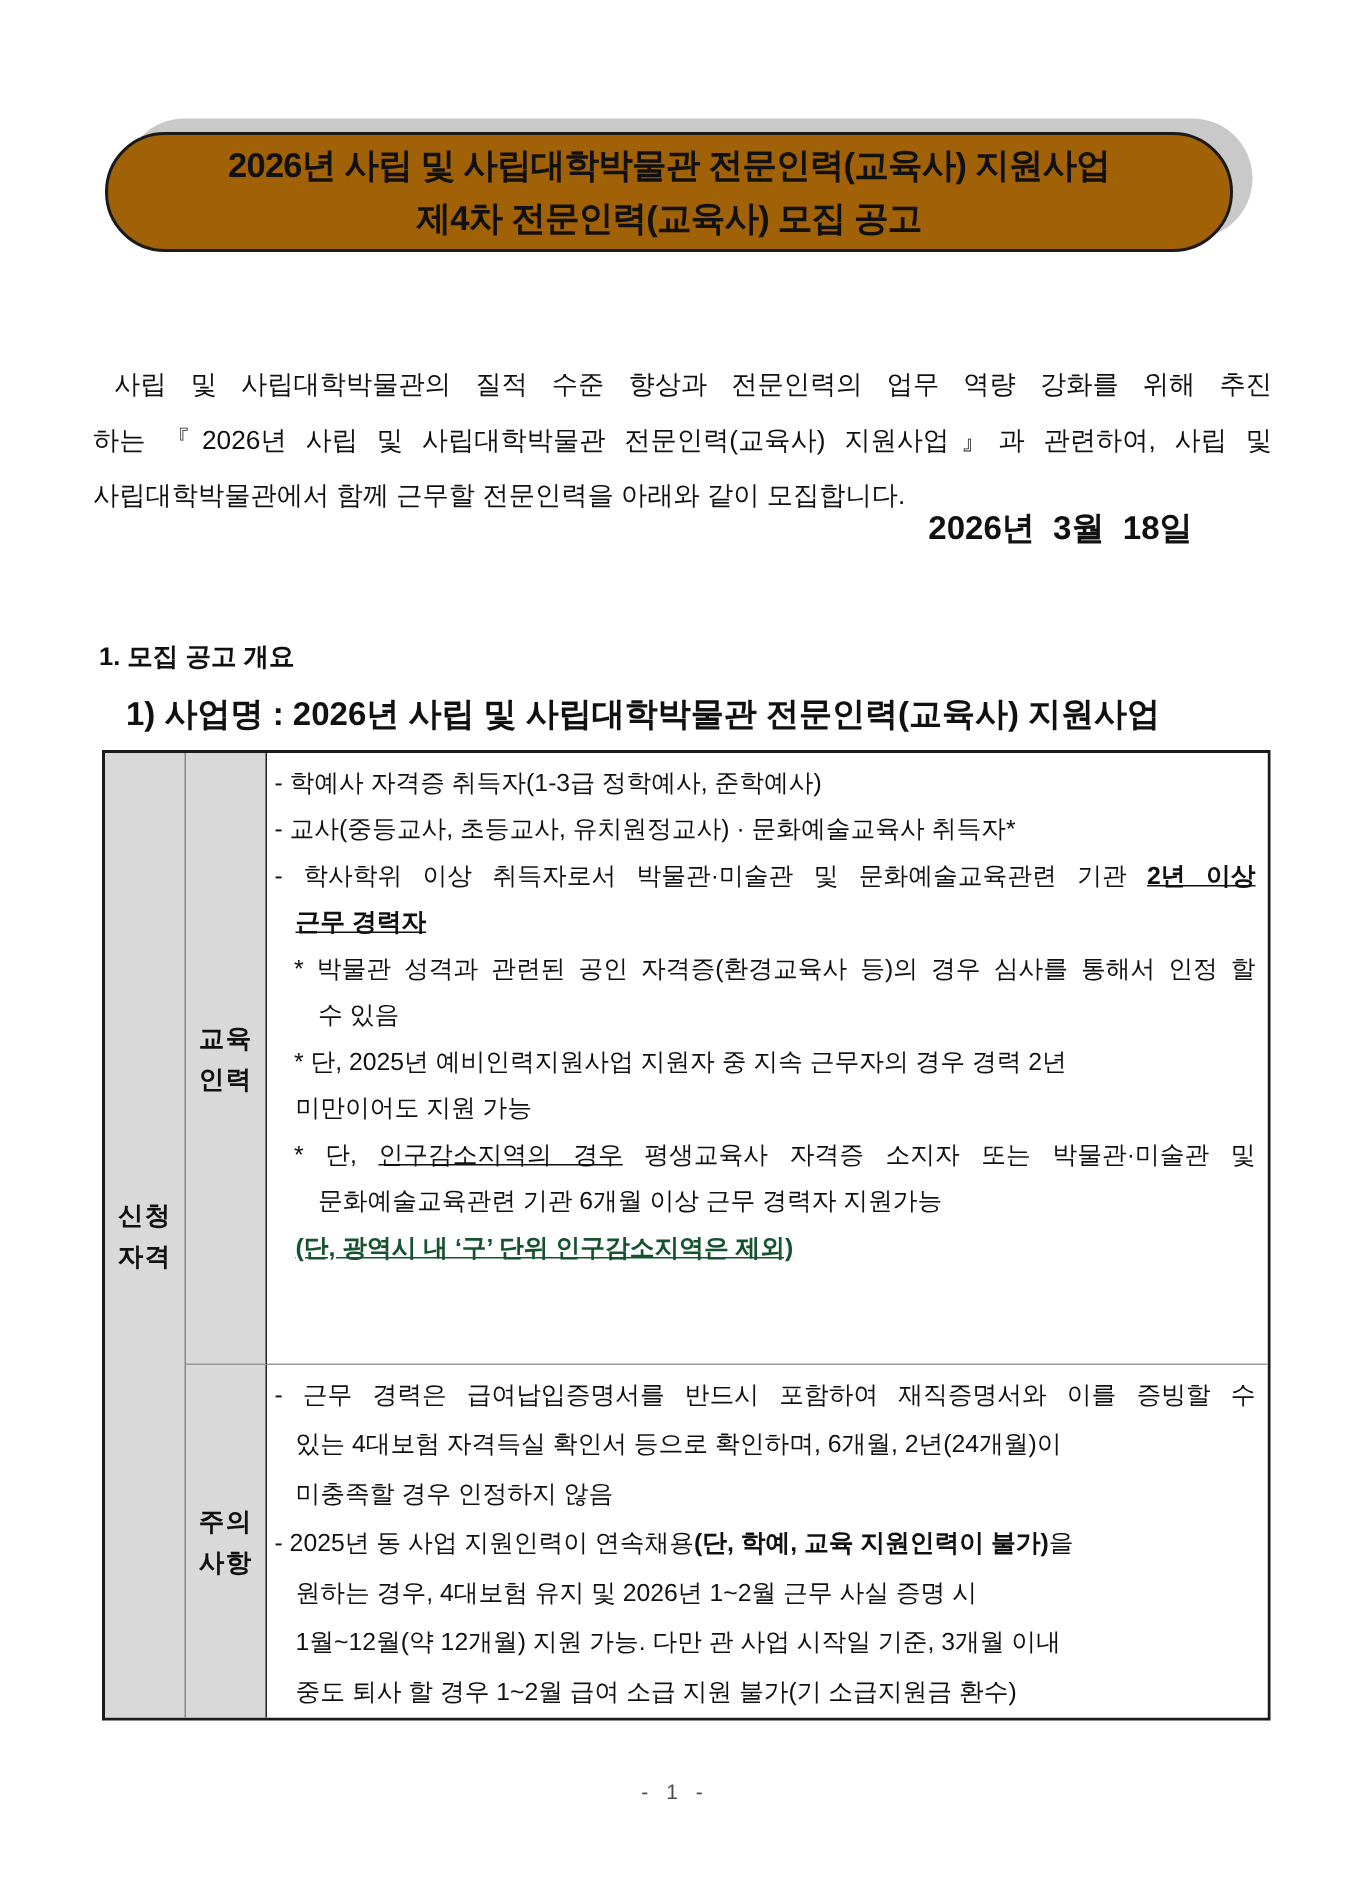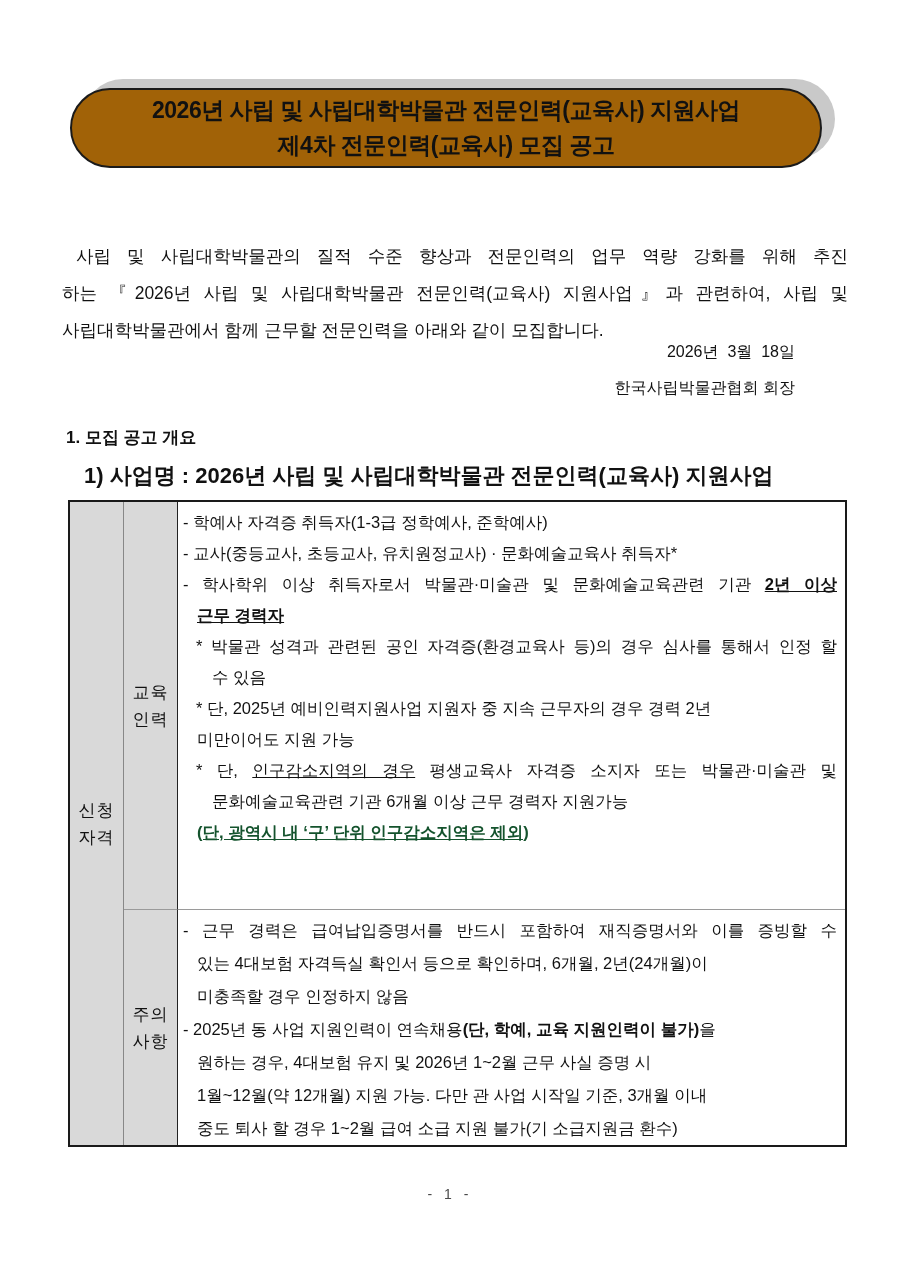--- a/index.html
+++ b/index.html
@@ -23,21 +23,21 @@
   .title-line { font-size:23px; font-weight:bold; line-height:35px; letter-spacing:-0.5px; }
 
   
   .intro { position:absolute; left:62px; top:194px; width:786px;margin-top:44px; }
   .pline { font-size:17.5px; line-height:37px; white-space:nowrap; }
   .pline.pj { text-align:justify; text-align-last:justify; white-space:normal; }
   .pline.first { text-indent:14px; }
 
   
   .signoff { position:absolute; right:105px; top:334px; text-align:right; }
-  .signoff div { font-size:16px; font-weight:normal; line-height:36px; white-space:pre;text-align:right; }
+  .signoff div { font-size:22px; font-weight:bold; line-height:36px; white-space:pre;text-align:right; }
 
   
   .sec-heading { position:absolute; left:66px; top:426px; font-size:17px; font-weight:bold; }
   .sec-item    { position:absolute; left:84px; top:461px; font-size:22px; font-weight:bold; }
 
   
   .recruit-table {
     position:absolute; left:68px; top:500px; width:779px;
     display:grid;
     grid-template-columns:54px 54px 1fr;
@@ -47,21 +47,21 @@
   }
   .cat-cell {
     grid-row:1 / 3; grid-column:1;
     background:#d9d9d9; border-right:1px solid #888;
     display:flex; flex-direction:column; justify-content:center; align-items:center;
   }
   .hcell {
     background:#d9d9d9; border-right:1.5px solid #222;
     display:flex; flex-direction:column; justify-content:center; align-items:center;
   }
-  .hline { font-size:17px; font-weight:normal; line-height:27px; letter-spacing:1px; }
+  .hline { font-size:17px; font-weight:bold; line-height:27px; letter-spacing:1px; }
   .ccell { background:#fff; overflow:hidden; }
   .rb { border-bottom:1px solid #9a9a9a; }
   .ccell.r0 { padding-top:5px; }
   .ccell.r1 { padding-top:4px; }
   .tline { font-size:16.5px; white-space:nowrap; padding-right:8px; }
   .r0 .tline { line-height:31px; }
   .r1 .tline { line-height:33px; }
   .tline.j { text-align:justify; text-align-last:justify; white-space:normal; }
   .ind0 { padding-left:5px; }
   .ind1 { padding-left:18px; }
@@ -89,21 +89,20 @@
   </div>
 
   <div class="intro">
     <div class="pline pj first">사립 및 사립대학박물관의 질적 수준 향상과 전문인력의 업무 역량 강화를 위해 추진</div>
     <div class="pline pj">하는 『2026년 사립 및 사립대학박물관 전문인력(교육사) 지원사업』과 관련하여, 사립 및</div>
     <div class="pline">사립대학박물관에서 함께 근무할 전문인력을 아래와 같이 모집합니다.</div>
   </div>
 
   <div class="signoff">
     <div>2026년  3월  18일</div>
-    <div>한국사립박물관협회 회장</div>
   </div>
 
   <div class="sec-heading">1. 모집 공고 개요</div>
   <div class="sec-item">1) 사업명 : 2026년 사립 및 사립대학박물관 전문인력(교육사) 지원사업</div>
 
   <div class="recruit-table" id="rtable">
       <div class="cat-cell">
         <div class="hline">신청</div>
         <div class="hline">자격</div>
       </div>

